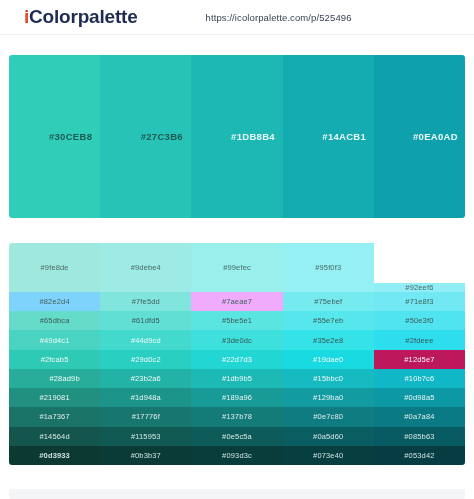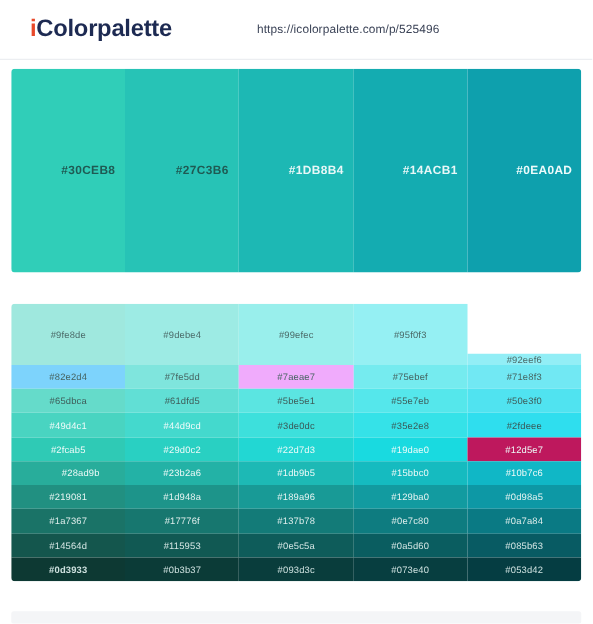--- a/index.html
+++ b/index.html
@@ -13,21 +13,21 @@
   .page {
     position: relative;
     width: 474px;
     height: 499px;
     background: #ffffff;
   }
 
   
   .header {
     position: relative;
-    height: 48px;
+    height: 35px;
     display: flex;
     align-items: center;
     background: #ffffff;
     border-bottom: 1px solid #eceef1;
   }
   .logo {
     margin-left: 24px;
     font-size: 19px;
     font-weight: bold;
     letter-spacing: -0.2px;

